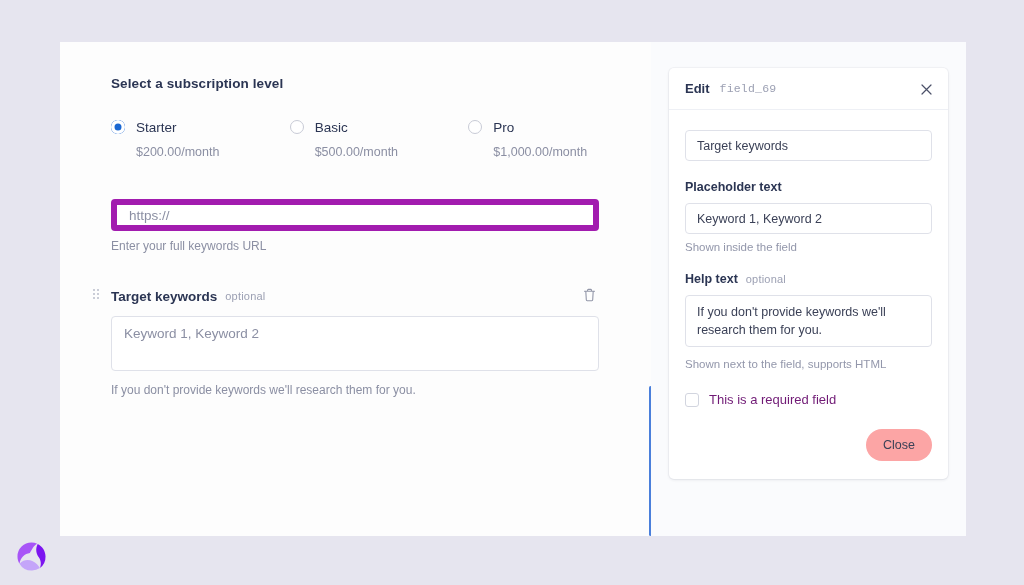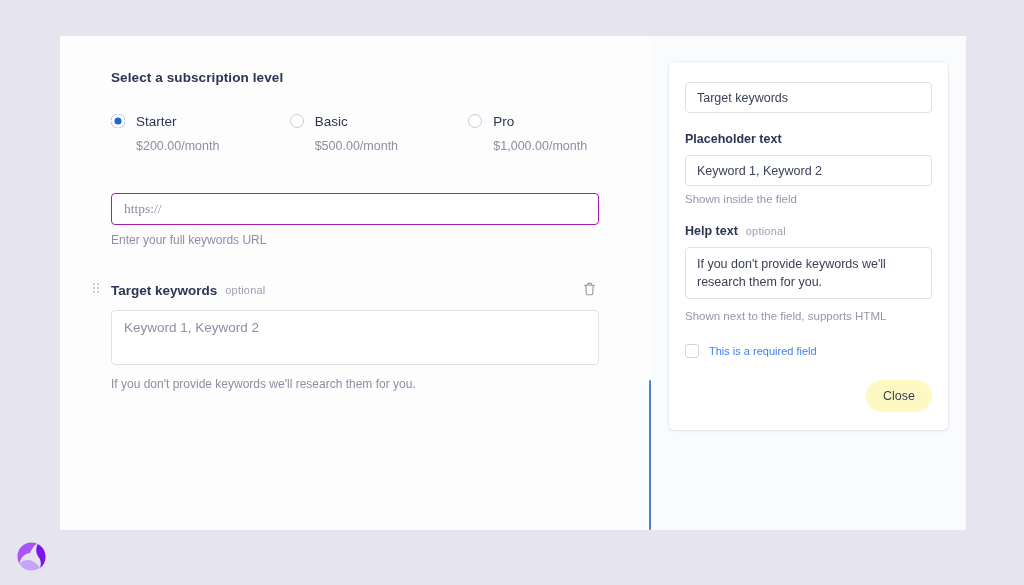--- a/index.html
+++ b/index.html
@@ -12,21 +12,21 @@
     background: #e6e5ef;
     font-family: "Liberation Sans", sans-serif;
     -webkit-font-smoothing: antialiased;
   }
 
   
   .screen { position: relative; width: 1024px; height: 585px; }
 
   .card {
     position: absolute;
-    left: 60px; top: 36px;
+    left: 60px; top: 42px;
     width: 906px; height: 494px;
     background: #ffffff;
     display: flex;
     overflow: hidden;
   }
 
   
   .form-pane {
     position: relative;
     width: 591px;
@@ -85,24 +85,24 @@
     font-size: 11px;
     color: #9ca0b3;
     font-weight: normal;
     margin-left: 8px;
     letter-spacing: .2px;
   }
 
   .input {
     width: 100%;
     height: 32px;
-    border: 1px solid #a21caf;
+    border: 6px solid #a21caf;
     border-radius: 4px;
     background: #fff;
-    font-family: Liberation Serif, serif;
+    font-family: Liberation Sans, sans-serif;
     font-size: 13.5px;
     color: #6e7287;
     padding: 0 12px;
     outline: none;
   }
   .input::placeholder { color: #8b8fa3; }
 
   .name-row { display: flex; gap: 12px; }
   .name-col { flex: 1; }
 
@@ -262,31 +262,31 @@
   .checkbox {
     width: 14px; height: 14px;
     border: 1.5px solid #d2d5df;
     border-radius: 3px;
     background: #fff;
     margin-right: 10px;
     flex: 0 0 auto;
     cursor: pointer;
   }
   .check-label {
-    font-size: 11px;
-    color: #3b82f6;
+    font-size: 13px;
+    color: #701a75;
   }
 
   .footer-row {
     display: flex;
     justify-content: flex-end;
     margin-top: 22px;
   }
   .close-btn {
-    background: #fef9c3;
+    background: #fca5a5;
     border: none;
     border-radius: 16px;
     padding: 9px 17px;
     font-family: "Liberation Sans", sans-serif;
     font-size: 12.5px;
     color: #3b4157;
     cursor: pointer;
   }
 
   
@@ -371,20 +371,29 @@
       </div>
 
       <div class="accent-bar"></div>
     </div>
 
     <div class="pane-divider"></div>
 
     <div class="edit-pane">
       <div class="edit-panel">
 
+        <div class="edit-header">
+          <span class="edit-title">Edit</span>
+          <span class="edit-fieldid">field_69</span>
+          <span class="close-x">
+            <svg width="11" height="11" viewBox="0 0 11 11" fill="none">
+              <path d="M1 1l9 9M10 1l-9 9" stroke="#4b5068" stroke-width="1.2" stroke-linecap="round"></path>
+            </svg>
+          </span>
+        </div>
 
         <div class="edit-body">
 
           <div>
             <input class="edit-input" type="text" placeholder="Field name" value="Target keywords" style="">
           </div>
 
           <div class="edit-group">
             <label class="edit-label">Placeholder text</label>
             <input class="edit-input" type="text" placeholder="Placeholder text" value="Keyword 1, Keyword 2" style="">

